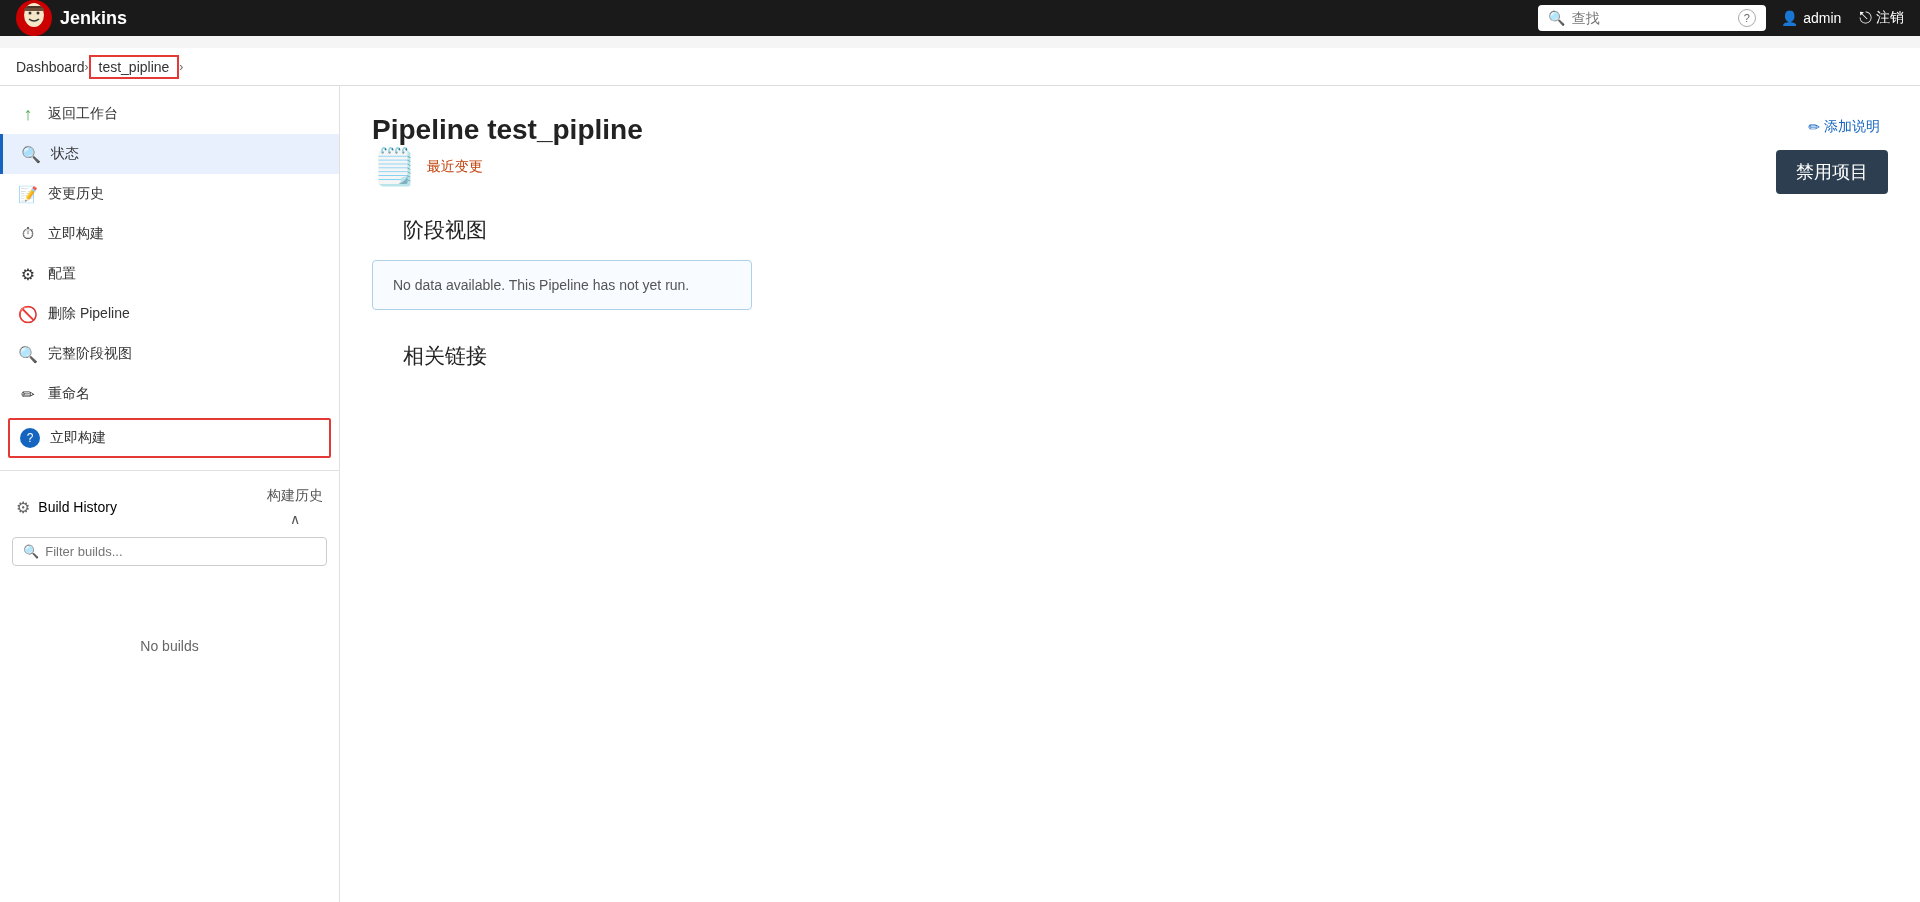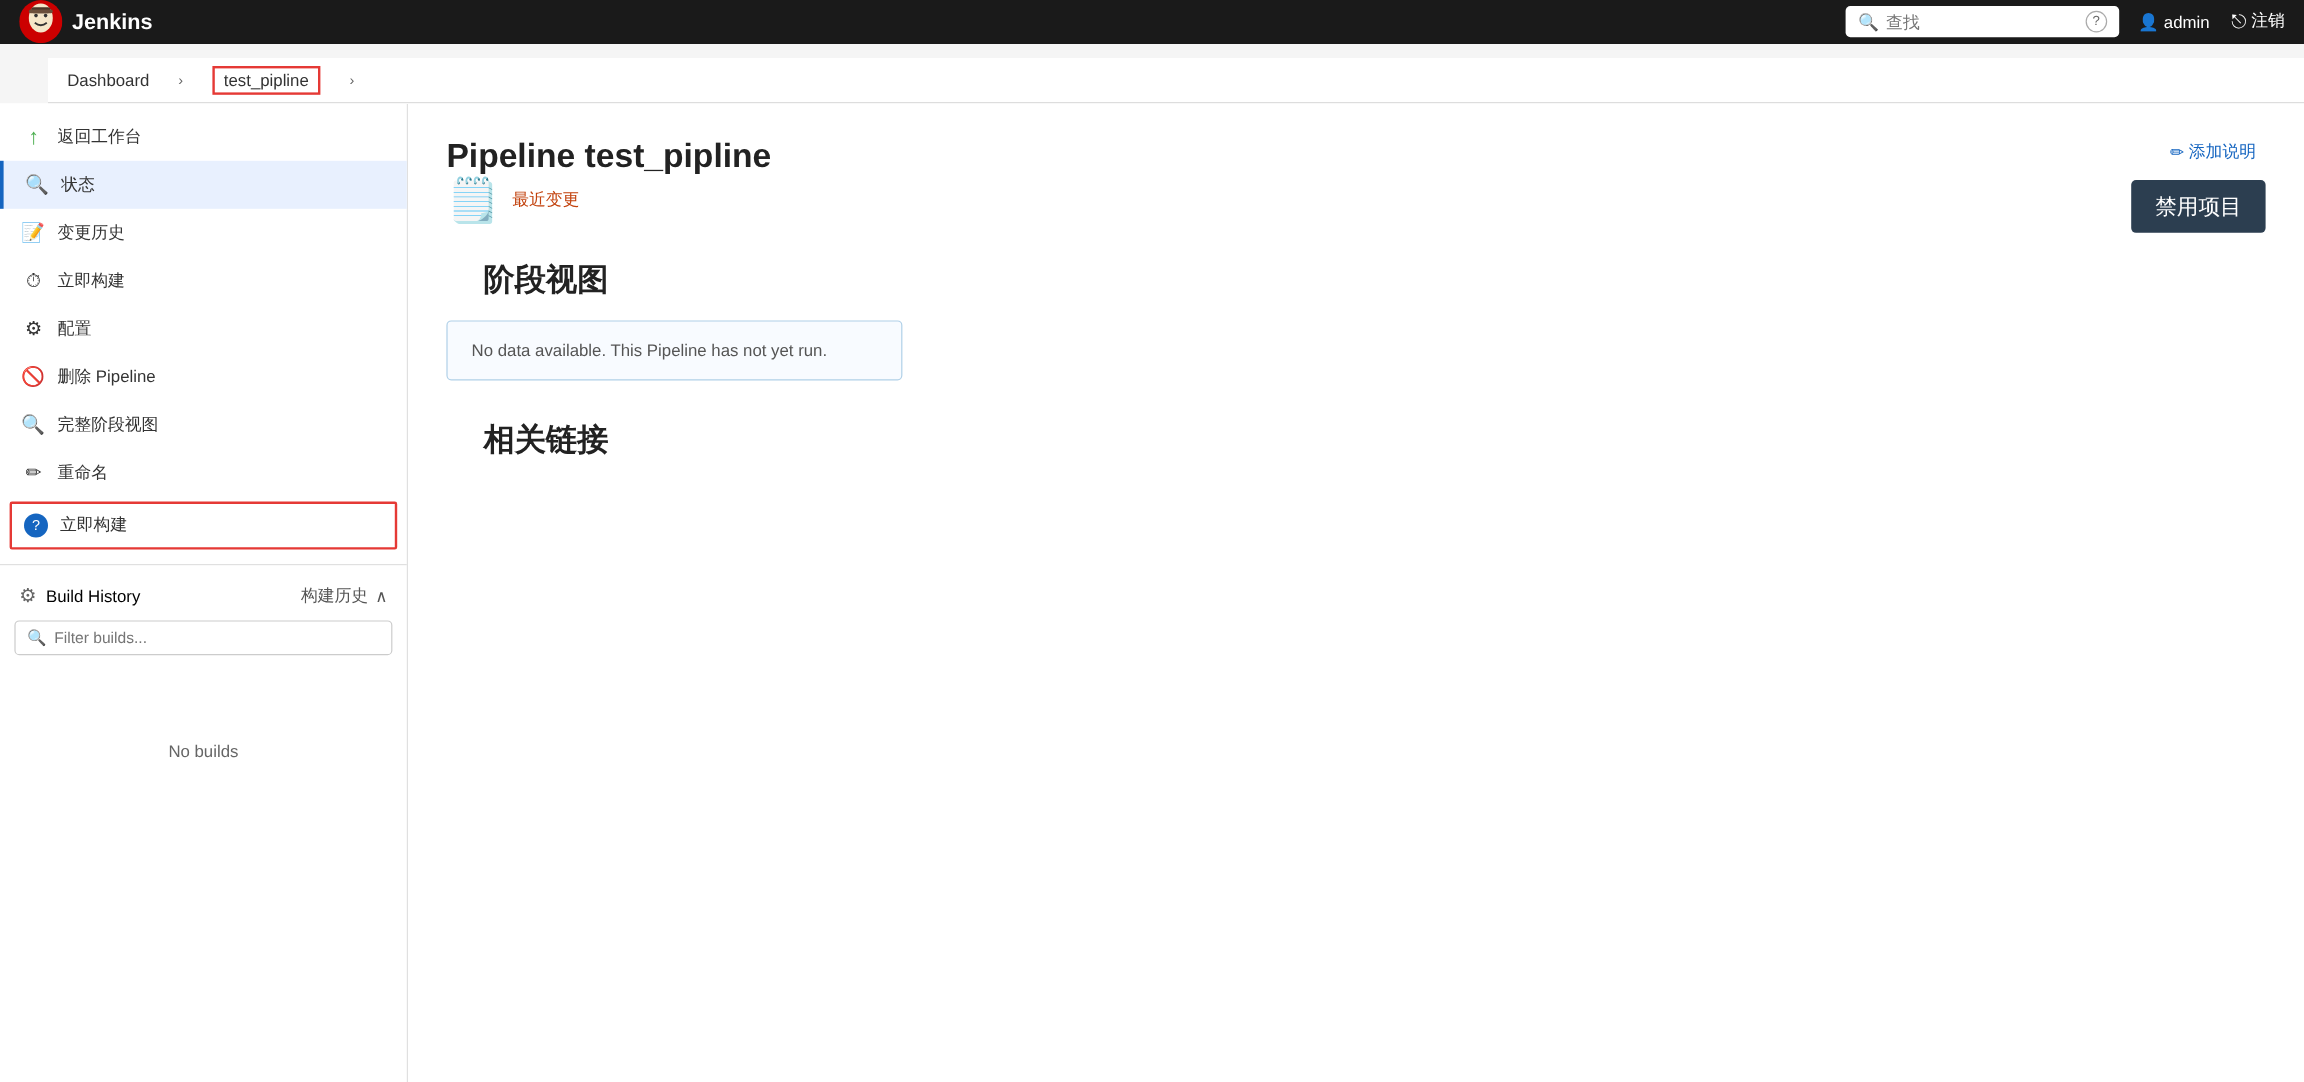--- a/index.html
+++ b/index.html
@@ -65,26 +65,25 @@
     }
 
     
     #breadcrumb {
       background: #fff;
       border-bottom: 1px solid #ddd;
       padding: 0 16px;
       height: 38px;
       display: flex;
       align-items: center;
-      gap: 24px;
+      gap: 0;
       position: fixed;
       top: 48px; left: 0; right: 0;
       z-index: 99;
       font-size: 14px;
-      margin-left: 40px;
     }
     #breadcrumb a {
       color: #333;
       text-decoration: none;
     }
     #breadcrumb .breadcrumb-current {
       border: 2px solid #e53935;
       padding: 2px 8px;
       font-weight: 400;
       color: #333;
@@ -157,20 +156,21 @@
     .build-history-header .left {
       display: flex;
       align-items: center;
       gap: 8px;
     }
     .build-history-header .right {
       display: flex;
       align-items: center;
       gap: 6px;
       color: #555;
+      flex-direction: column;
     }
     .filter-builds {
       margin: 0 12px 12px 12px;
       display: flex;
       align-items: center;
       border: 1px solid #ccc;
       border-radius: 4px;
       background: #fff;
       padding: 6px 10px;
       gap: 6px;
@@ -239,22 +239,22 @@
     }
     .recent-changes-icon {
       font-size: 36px;
     }
     .recent-changes-link {
       color: #c2410c;
       text-decoration: none;
       font-size: 14px;
     }
     .section-title {
-      font-size: 26px;
-      font-weight: bold;
+      font-size: 21px;
+      font-weight: normal;
       color: #222;
       margin-bottom: 16px;
       padding-left: 31px;
     }
     .pipeline-stage-box {
       border: 1px solid #b0d0e8;
       border-radius: 4px;
       background: #f8fbff;
       padding: 16px 20px;
       color: #555;

